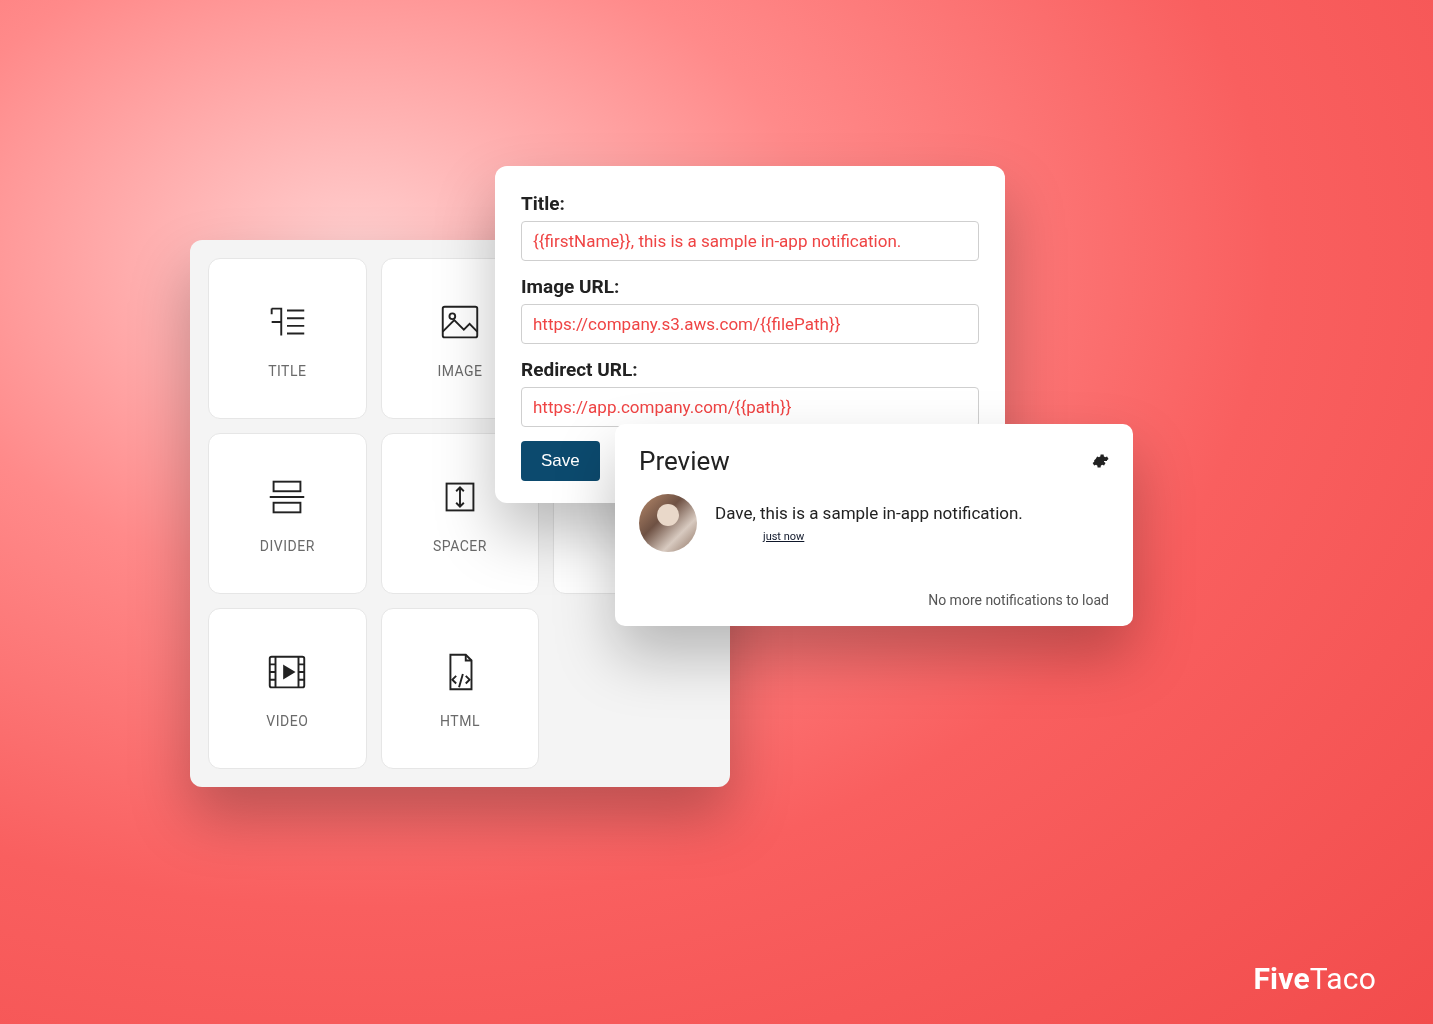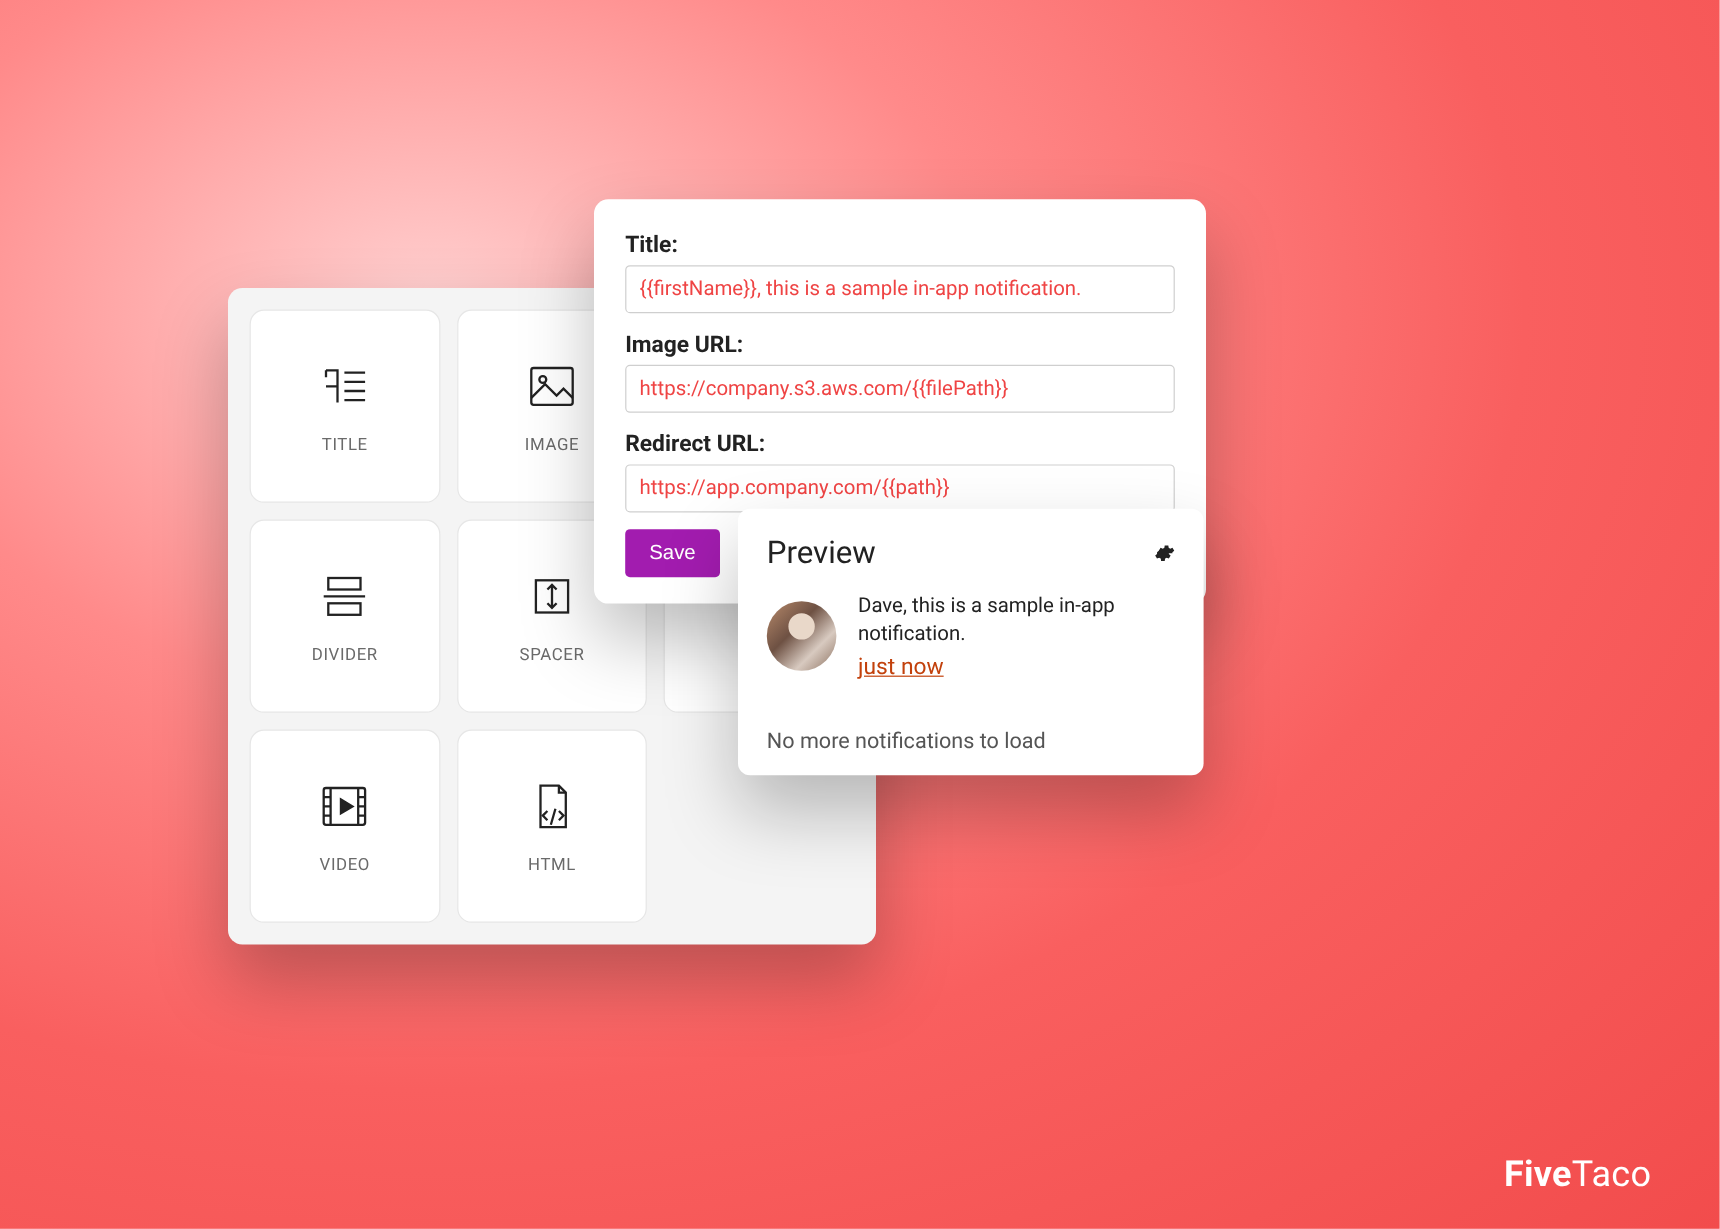--- a/index.html
+++ b/index.html
@@ -70,35 +70,35 @@
   .field input {
     width: 100%;
     font-size: 17px;
     padding: 9px 11px;
     border: 1px solid #cfcfcf;
     border-radius: 4px;
     color: #ef4444;
     font-family: inherit;
   }
   .save-btn {
-    background: #a21caf;
+    background: #0c4a6e;
     color: #fff;
     border: none;
     border-radius: 4px;
     font-size: 17px;
     padding: 10px 20px;
     cursor: pointer;
   }
 
   
   .preview-card {
     position: absolute;
     left: 615px;
     top: 424px;
-    width: 388px;
+    width: 518px;
     background: #fff;
     border-radius: 10px;
     padding: 22px 24px 18px 24px;
     box-shadow: 0 30px 60px rgba(0,0,0,0.25);
   }
   .preview-head {
     display: flex;
     align-items: center;
     justify-content: space-between;
     margin-bottom: 18px;
@@ -122,25 +122,25 @@
   }
   .avatar::after{
     content:"";
     position:absolute;
     left:18px; top:10px; width:22px; height:22px;
     background:#e9d8c9;
     border-radius:50%;
   }
   .notif-body { flex: 1; }
   .notif-msg { font-size: 17px; color: #222; line-height: 1.35; }
-  .notif-time { color: #c2410c; font-size: 19px; margin-top: 4px; display:inline-block; }
+  .notif-time { color: #0f172a; font-size: 11px; margin-top: 4px; display:inline-block;margin-left:48px; }
 
   .no-more {
-    text-align: left;
-    font-size: 18px;
+    text-align: right;
+    font-size: 14px;
     color: #555;
   }
 
   
   .brand {
     position: absolute;
     right: 57px;
     bottom: 28px;
     color: #fff;
     font-size: 30px;

